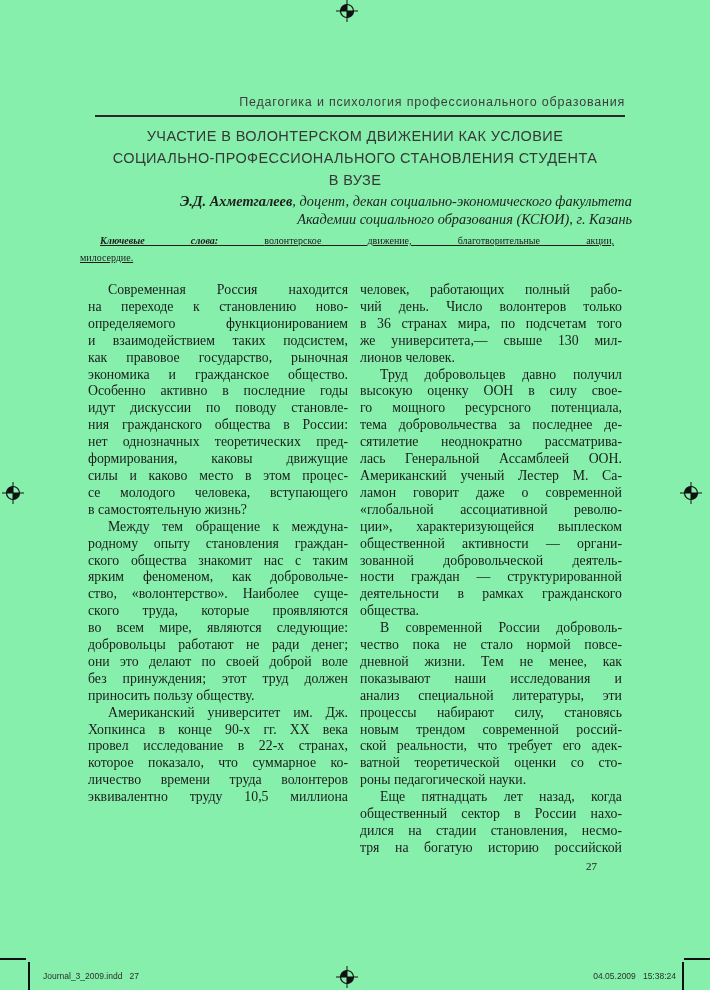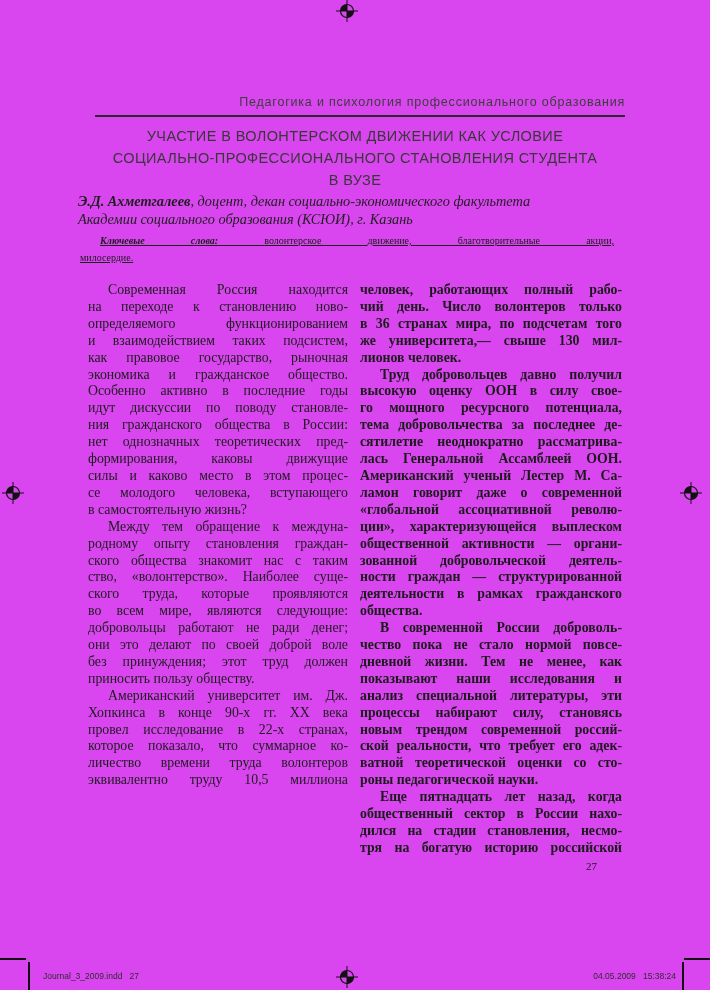--- a/index.html
+++ b/index.html
@@ -1,45 +1,45 @@
 <!DOCTYPE html>
 <html><head>
 <meta charset="utf-8">
 <style>
   html,body{margin:0;padding:0;background:#e8e8e8;}
-  .page{position:relative;width:710px;height:990px;margin:0 auto;background:#d946ef;
+  .page{position:relative;width:710px;height:990px;margin:0 auto;background:#86efac;
         font-family:"Liberation Serif", serif;color:#1c1c1c;overflow:hidden;}
 
   
   .running-header{position:absolute;top:95px;left:95px;width:530px;text-align:right;
     font-family:"Liberation Sans", sans-serif;font-size:12.5px;letter-spacing:0.8px;
     color:#3d3d3d;white-space:nowrap;}
   .header-rule{position:absolute;top:115px;left:95px;width:530px;height:1.5px;background:#2a2a2a;}
 
   
   .article-title{position:absolute;top:125px;left:88px;width:534px;text-align:center;
     font-family:"Liberation Sans", sans-serif;font-size:14.5px;line-height:22px;
     letter-spacing:0.4px;color:#383838;}
   .article-title div{white-space:nowrap;text-align:center;}
 
   
-  .author-block{position:absolute;top:193px;left:78px;width:554px;text-align:left;
+  .author-block{position:absolute;top:193px;left:78px;width:554px;text-align:right;
     font-style:italic;font-size:14.3px;line-height:17.8px;color:#1e1e1e;}
   .author-name{font-weight:bold;}
 
   
   .keywords-block{position:absolute;top:232px;left:80px;width:534px;
     font-size:10px;line-height:17.4px;text-decoration:underline;}
   .kw1{text-align:justify;text-align-last:justify;text-indent:20px;}
   .kw-label{font-weight:bold;font-style:italic;}
 
   
   .column{position:absolute;top:282px;font-size:13.8px;line-height:16.9px;color:#1b1b1b;}
   .column-left{left:88px;width:260px;}
-  .column-right{left:360px;width:262px;font-weight:bold;}
+  .column-right{left:360px;width:262px;}
   .bline{text-align:justify;text-align-last:justify;}
   .bline.indent{text-indent:20px;}
   .bline.pend{text-align-last:left;}
 
   
   .page-number{position:absolute;top:860px;left:586px;font-size:11px;color:#1b1b1b;}
   .footer-text{position:absolute;top:971px;font-family:"Liberation Sans", sans-serif;
     font-size:8.5px;color:#2e2e2e;white-space:pre;}
   .footer-left{left:43px;}
   .footer-right{right:34px;}
@@ -127,20 +127,21 @@
       <div class="bline">идут дискуссии по поводу становле-</div>
       <div class="bline">ния гражданского общества в России:</div>
       <div class="bline">нет однозначных теоретических пред-</div>
       <div class="bline">формирования, каковы движущие</div>
       <div class="bline">силы и каково место в этом процес-</div>
       <div class="bline">се молодого человека, вступающего</div>
       <div class="bline pend">в самостоятельную жизнь?</div>
       <div class="bline indent">Между тем обращение к междуна-</div>
       <div class="bline">родному опыту становления граждан-</div>
       <div class="bline">ского общества знакомит нас с таким</div>
+      <div class="bline">ярким феноменом, как добровольче-</div>
       <div class="bline">ство, «волонтерство». Наиболее суще-</div>
       <div class="bline">ского труда, которые проявляются</div>
       <div class="bline">во всем мире, являются следующие:</div>
       <div class="bline">добровольцы работают не ради денег;</div>
       <div class="bline">они это делают по своей доброй воле</div>
       <div class="bline">без принуждения; этот труд должен</div>
       <div class="bline pend">приносить пользу обществу.</div>
       <div class="bline indent">Американский университет им. Дж.</div>
       <div class="bline">Хопкинса в конце 90-х гг. XX века</div>
       <div class="bline">провел исследование в 22-х странах,</div>

